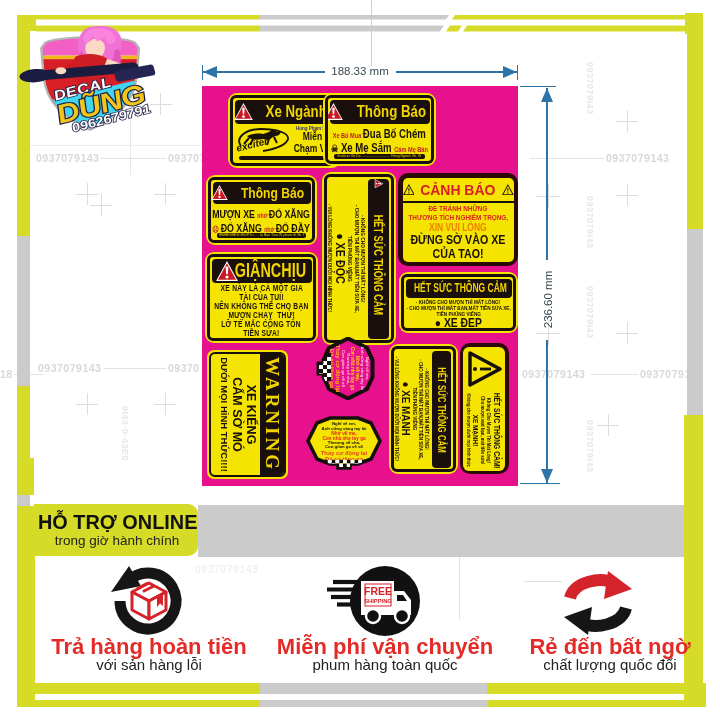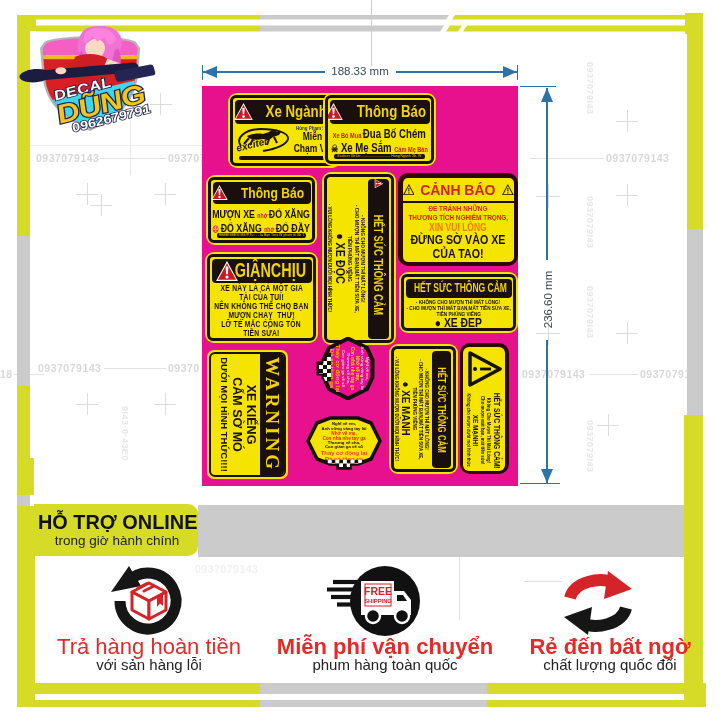--- a/index.html
+++ b/index.html
@@ -596,18 +596,18 @@
 
 <div class="abs" style="left:560px;top:570px;width:76px;height:66px;">
 <svg width="76" height="66" viewBox="0 0 76 66">
   <path d="M 10 28 C 14 12 40 6 54 13" fill="none" stroke="#d5232a" stroke-width="12"></path>
   <path d="M 48 1 L 72 19 L 44 29 Z" fill="#d5232a"></path>
   <path d="M 66 38 C 62 54 36 60 22 53" fill="none" stroke="#161616" stroke-width="12"></path>
   <path d="M 28 65 L 4 47 L 32 37 Z" fill="#161616"></path>
 </svg>
 </div>
 
-<div class="abs" style="left:40px;top:634px;width:218px;text-align:center;font-size:22px;font-weight:normal;color:#e32b28;">Trả hàng hoàn tiền</div>
+<div class="abs" style="left:40px;top:634px;width:218px;text-align:center;font-size:22px;font-weight:bold;color:#e32b28;">Trả hàng hoàn tiền</div>
 <div class="abs" style="left:40px;top:656px;width:218px;text-align:center;font-size:15px;color:#222;">với sản hàng lỗi</div>
 <div class="abs" style="left:272px;top:634px;width:226px;text-align:center;font-size:22px;font-weight:bold;color:#e32b28;">Miễn phí vận chuyển</div>
 <div class="abs" style="left:272px;top:656px;width:226px;text-align:center;font-size:15px;color:#222;">phum hàng toàn quốc</div>
 <div class="abs" style="left:512px;top:634px;width:196px;text-align:center;font-size:22px;font-weight:bold;color:#e32b28;">Rẻ đến bất ngờ</div>
 <div class="abs" style="left:512px;top:656px;width:196px;text-align:center;font-size:15px;color:#222;">chất lượng quốc đối</div>
 
 </body></html>

